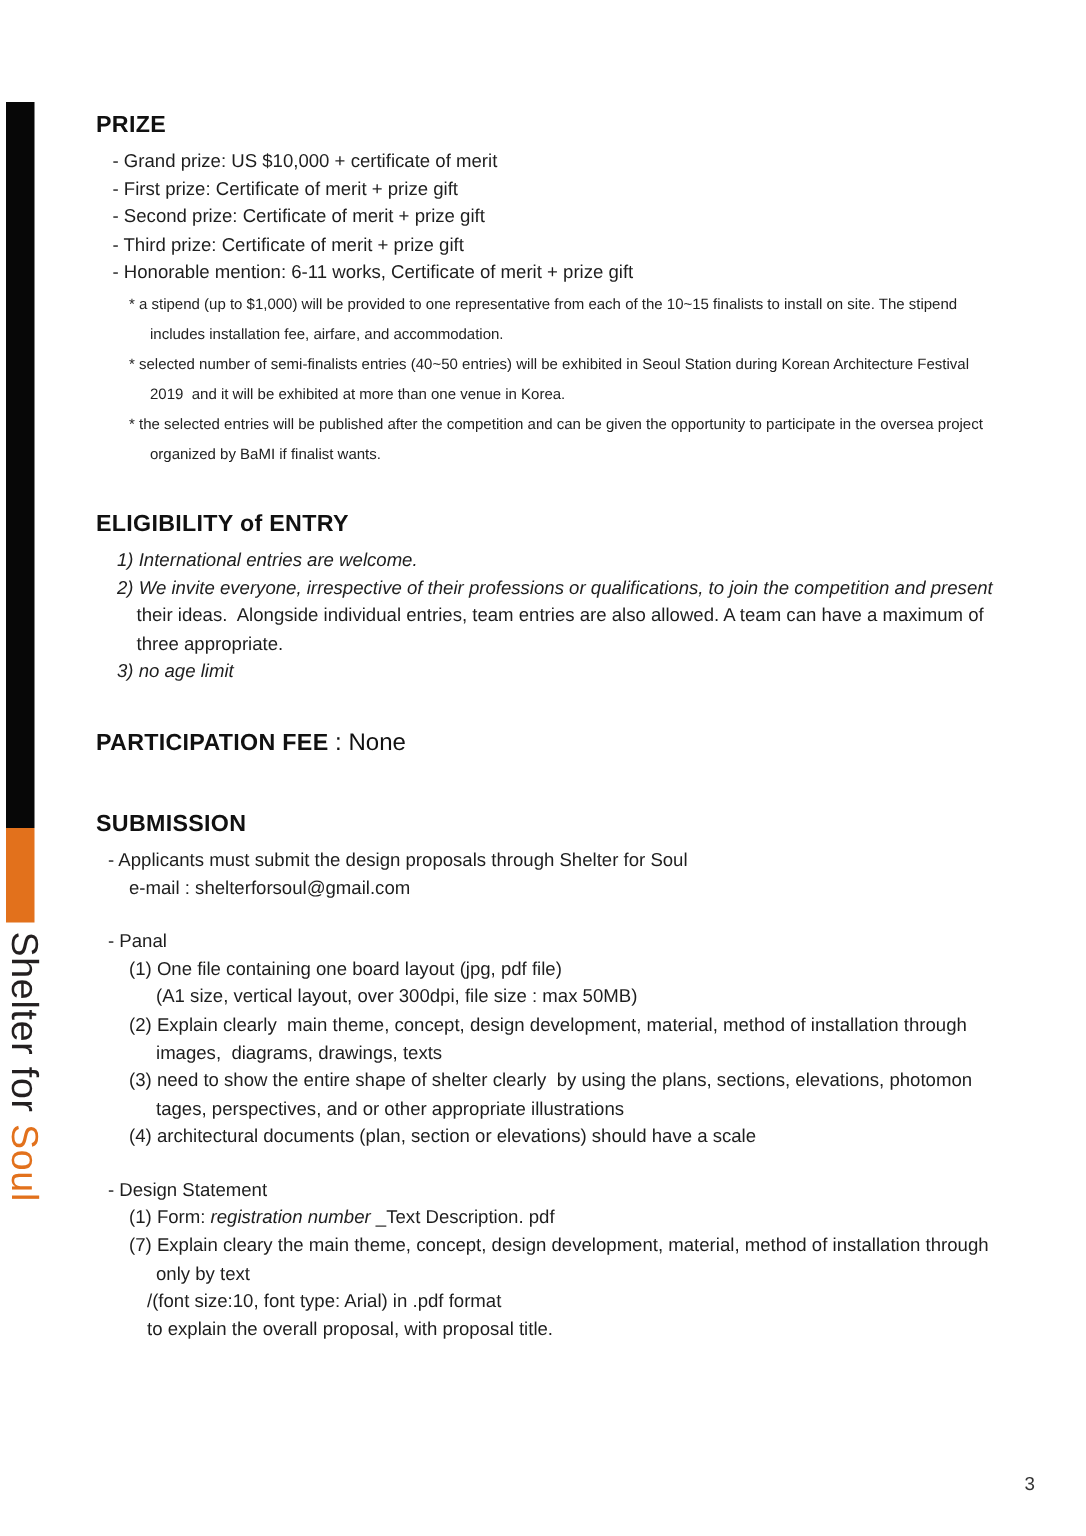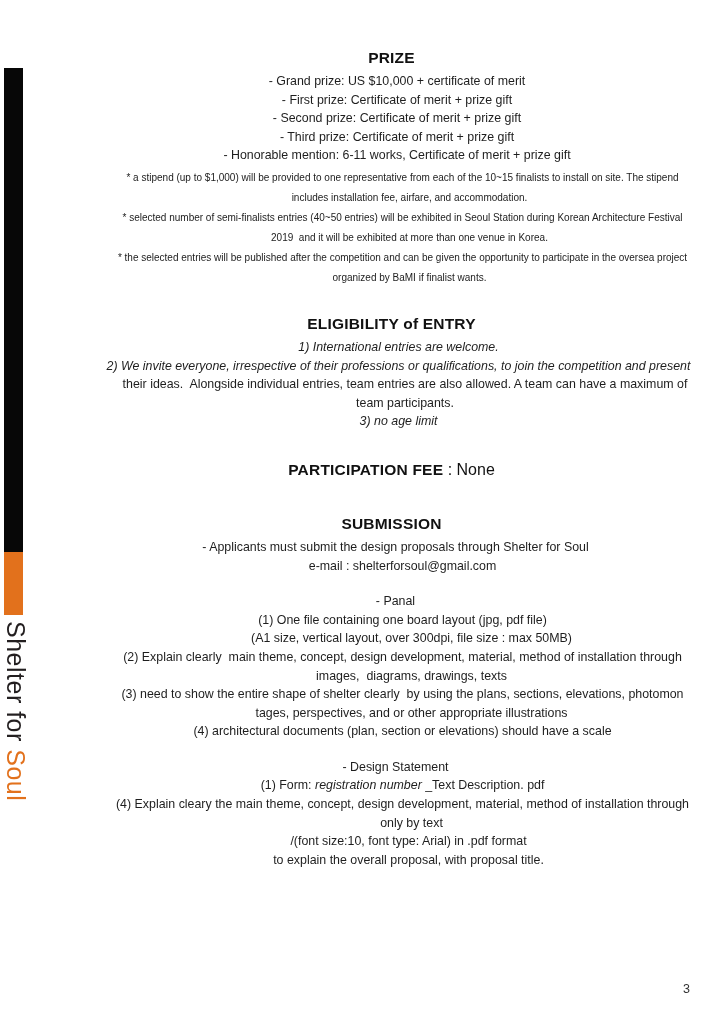--- a/index.html
+++ b/index.html
@@ -15,21 +15,21 @@
   .bar-black{position:absolute;left:4px;top:68px;width:19px;height:484px;background:#070707;}
   .bar-orange{position:absolute;left:4px;top:552px;width:19px;height:63px;background:#e2711c;}
   .vertical-title{
     position:absolute;left:0px;top:621px;width:30px;height:220px;
     writing-mode:vertical-rl;text-orientation:mixed;
     font-size:25px;letter-spacing:0.5px;color:#231f20;
     white-space:pre;
   }
   .vertical-title .orange{color:#e2711c;}
   
-  .content{position:absolute;left:64px;top:48px;width:655px;text-align:center;}
+  .content{position:absolute;left:64px;top:74px;width:655px;}
   h2{
     font-size:15.5px;font-weight:bold;color:#111;
     margin:0;line-height:20px;letter-spacing:0.2px;
   }
   .line{font-size:12.4px;line-height:18.6px;white-space:pre;}
   .ind0{padding-left:8px;}
   .ind1{padding-left:11px;}
   .ind2{padding-left:14px;font-style:italic;}
   .indc{padding-left:27px;}
   .lv1{padding-left:22px;}
@@ -79,21 +79,21 @@
         <div class="note-line cont">organized by BaMI if finalist wants.</div>
       </div>
     </section>
 
     <section class="sec-elig">
       <h2>ELIGIBILITY of ENTRY</h2>
       <div class="items">
         <div class="line ind2">1) International entries are welcome.</div>
         <div class="line ind2">2) We invite everyone, irrespective of their professions or qualifications, to join the competition and present</div>
         <div class="line indc">their ideas.  Alongside individual entries, team entries are also allowed. A team can have a maximum of</div>
-        <div class="line indc">team participants.</div>
+        <div class="line indc">three appropriate.</div>
         <div class="line ind2">3) no age limit</div>
       </div>
     </section>
 
     <section class="sec-fee">
       <h2 class="fee-line"><span>PARTICIPATION FEE</span><span class="fee-value"> : None</span></h2>
     </section>
 
     <section class="sec-sub">
       <h2>SUBMISSION</h2>
@@ -109,21 +109,21 @@
         <div class="line lv1">(2) Explain clearly  main theme, concept, design development, material, method of installation through</div>
         <div class="line lv2">images,  diagrams, drawings, texts</div>
         <div class="line lv1">(3) need to show the entire shape of shelter clearly  by using the plans, sections, elevations, photomon</div>
         <div class="line lv2">tages, perspectives, and or other appropriate illustrations</div>
         <div class="line lv1">(4) architectural documents (plan, section or elevations) should have a scale</div>
       </div>
 
       <div class="gap">
         <div class="line ind0">- Design Statement</div>
         <div class="line lv1"><span>(1) Form: </span><span class="italic">registration number</span><span> _Text Description. pdf</span></div>
-        <div class="line lv1">(4) Explain cleary the main theme, concept, design development, material, method of installation through</div>
+        <div class="line lv1">(7) Explain cleary the main theme, concept, design development, material, method of installation through</div>
         <div class="line lv2">only by text</div>
         <div class="line lv1b">/(font size:10, font type: Arial) in .pdf format</div>
         <div class="line lv1b">to explain the overall proposal, with proposal title.</div>
       </div>
     </section>
 
   </div>
 
   <div class="page-number">3</div>
 </div>

